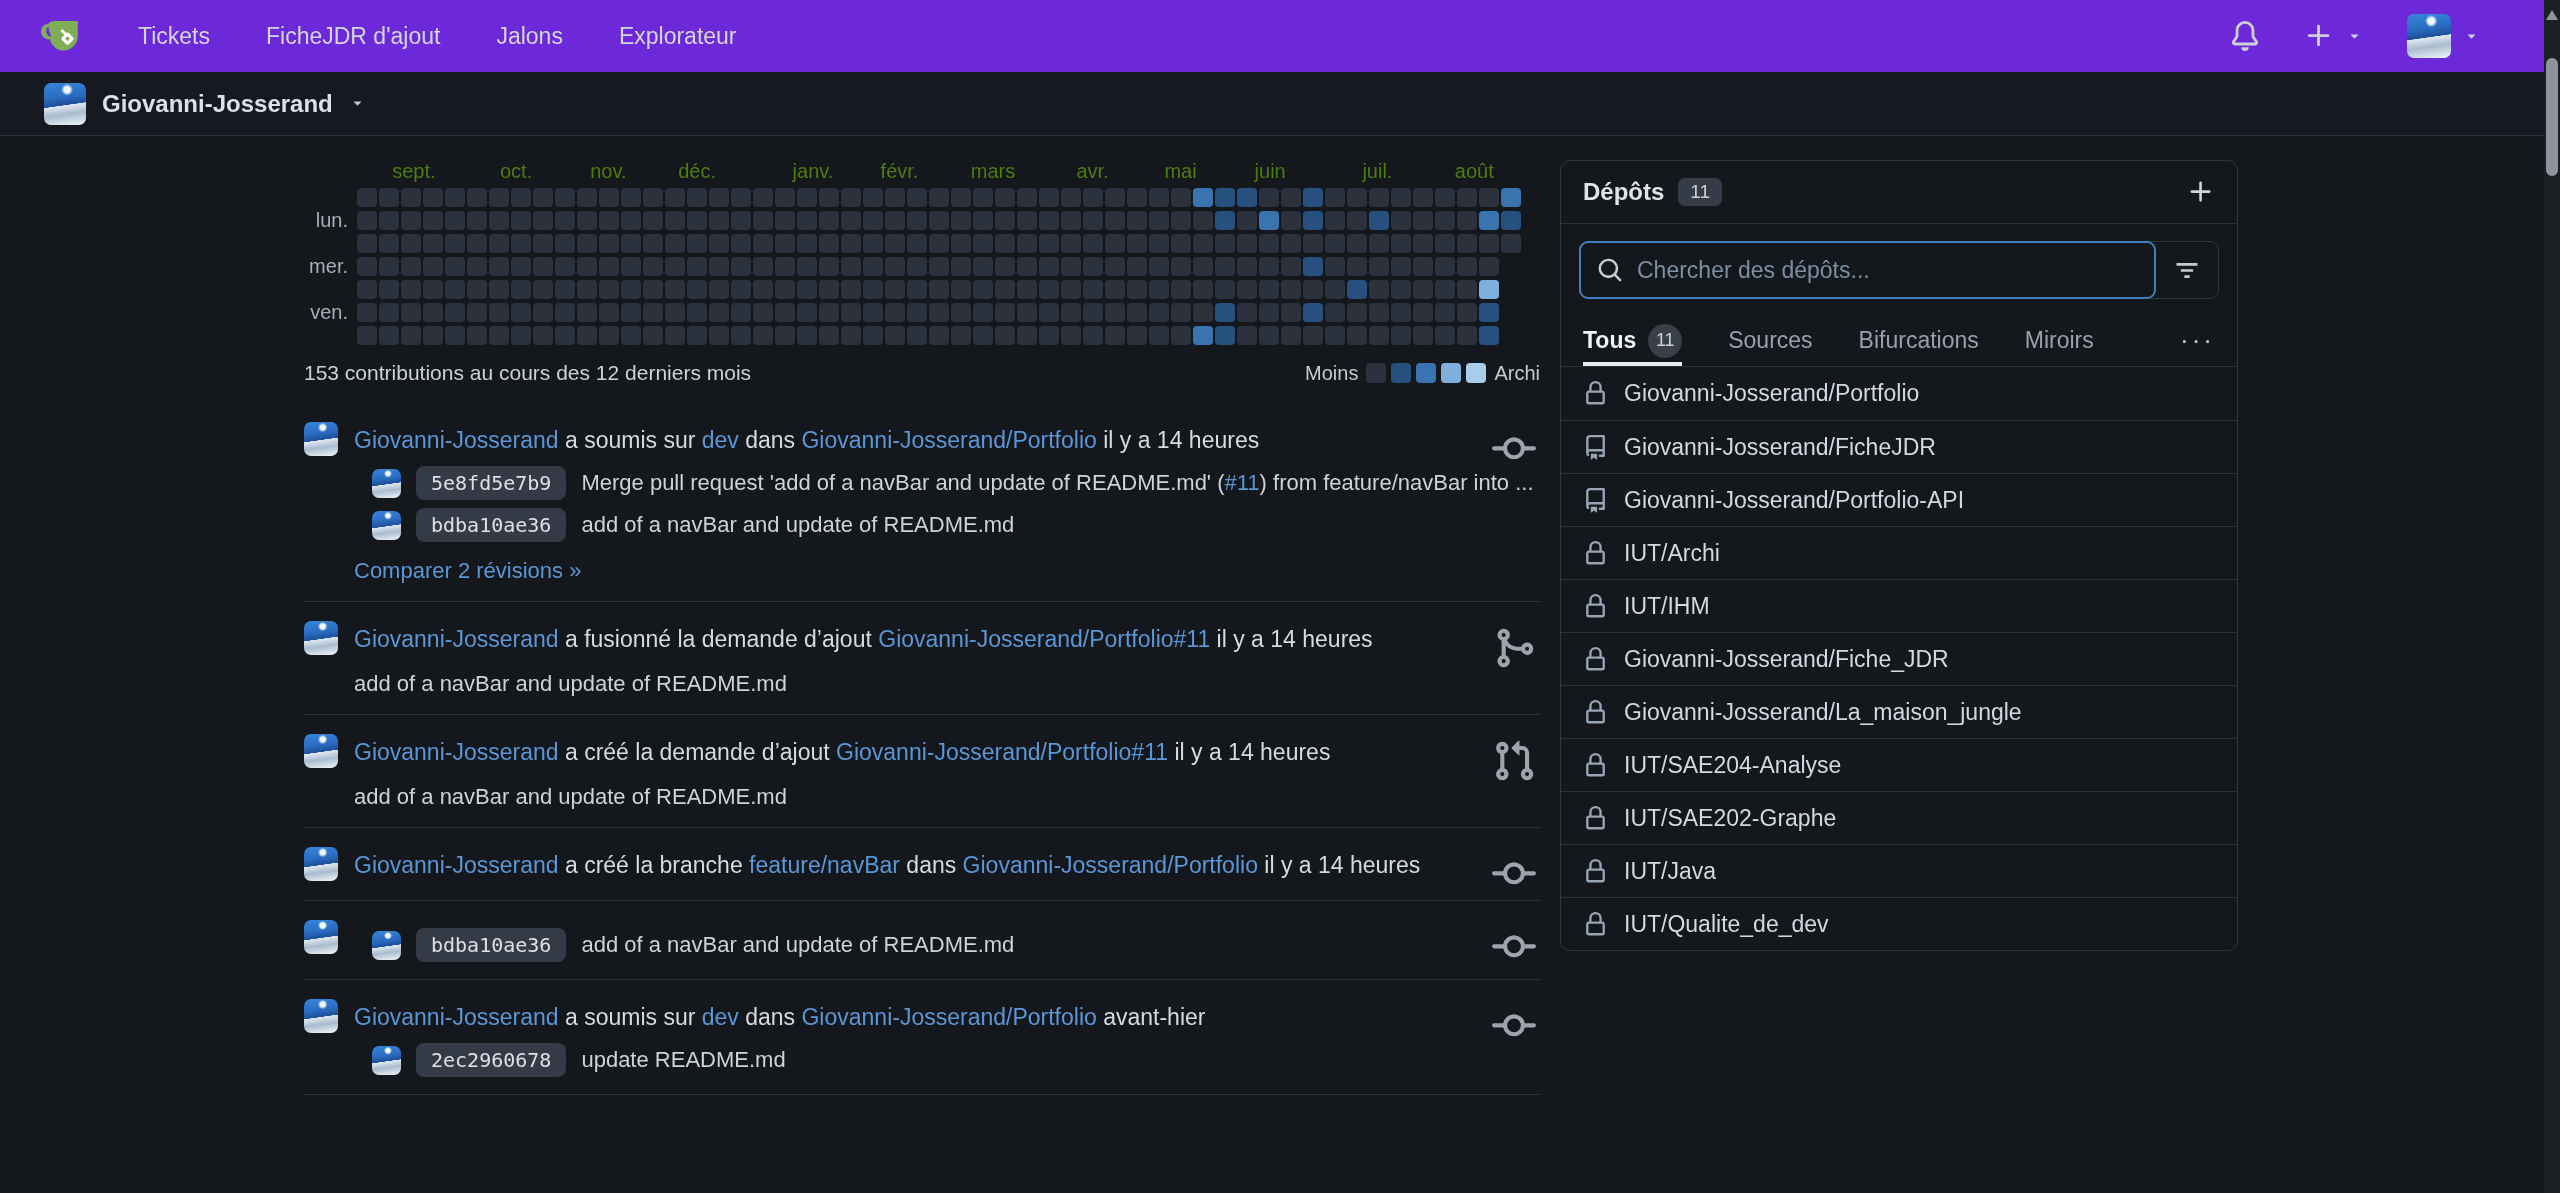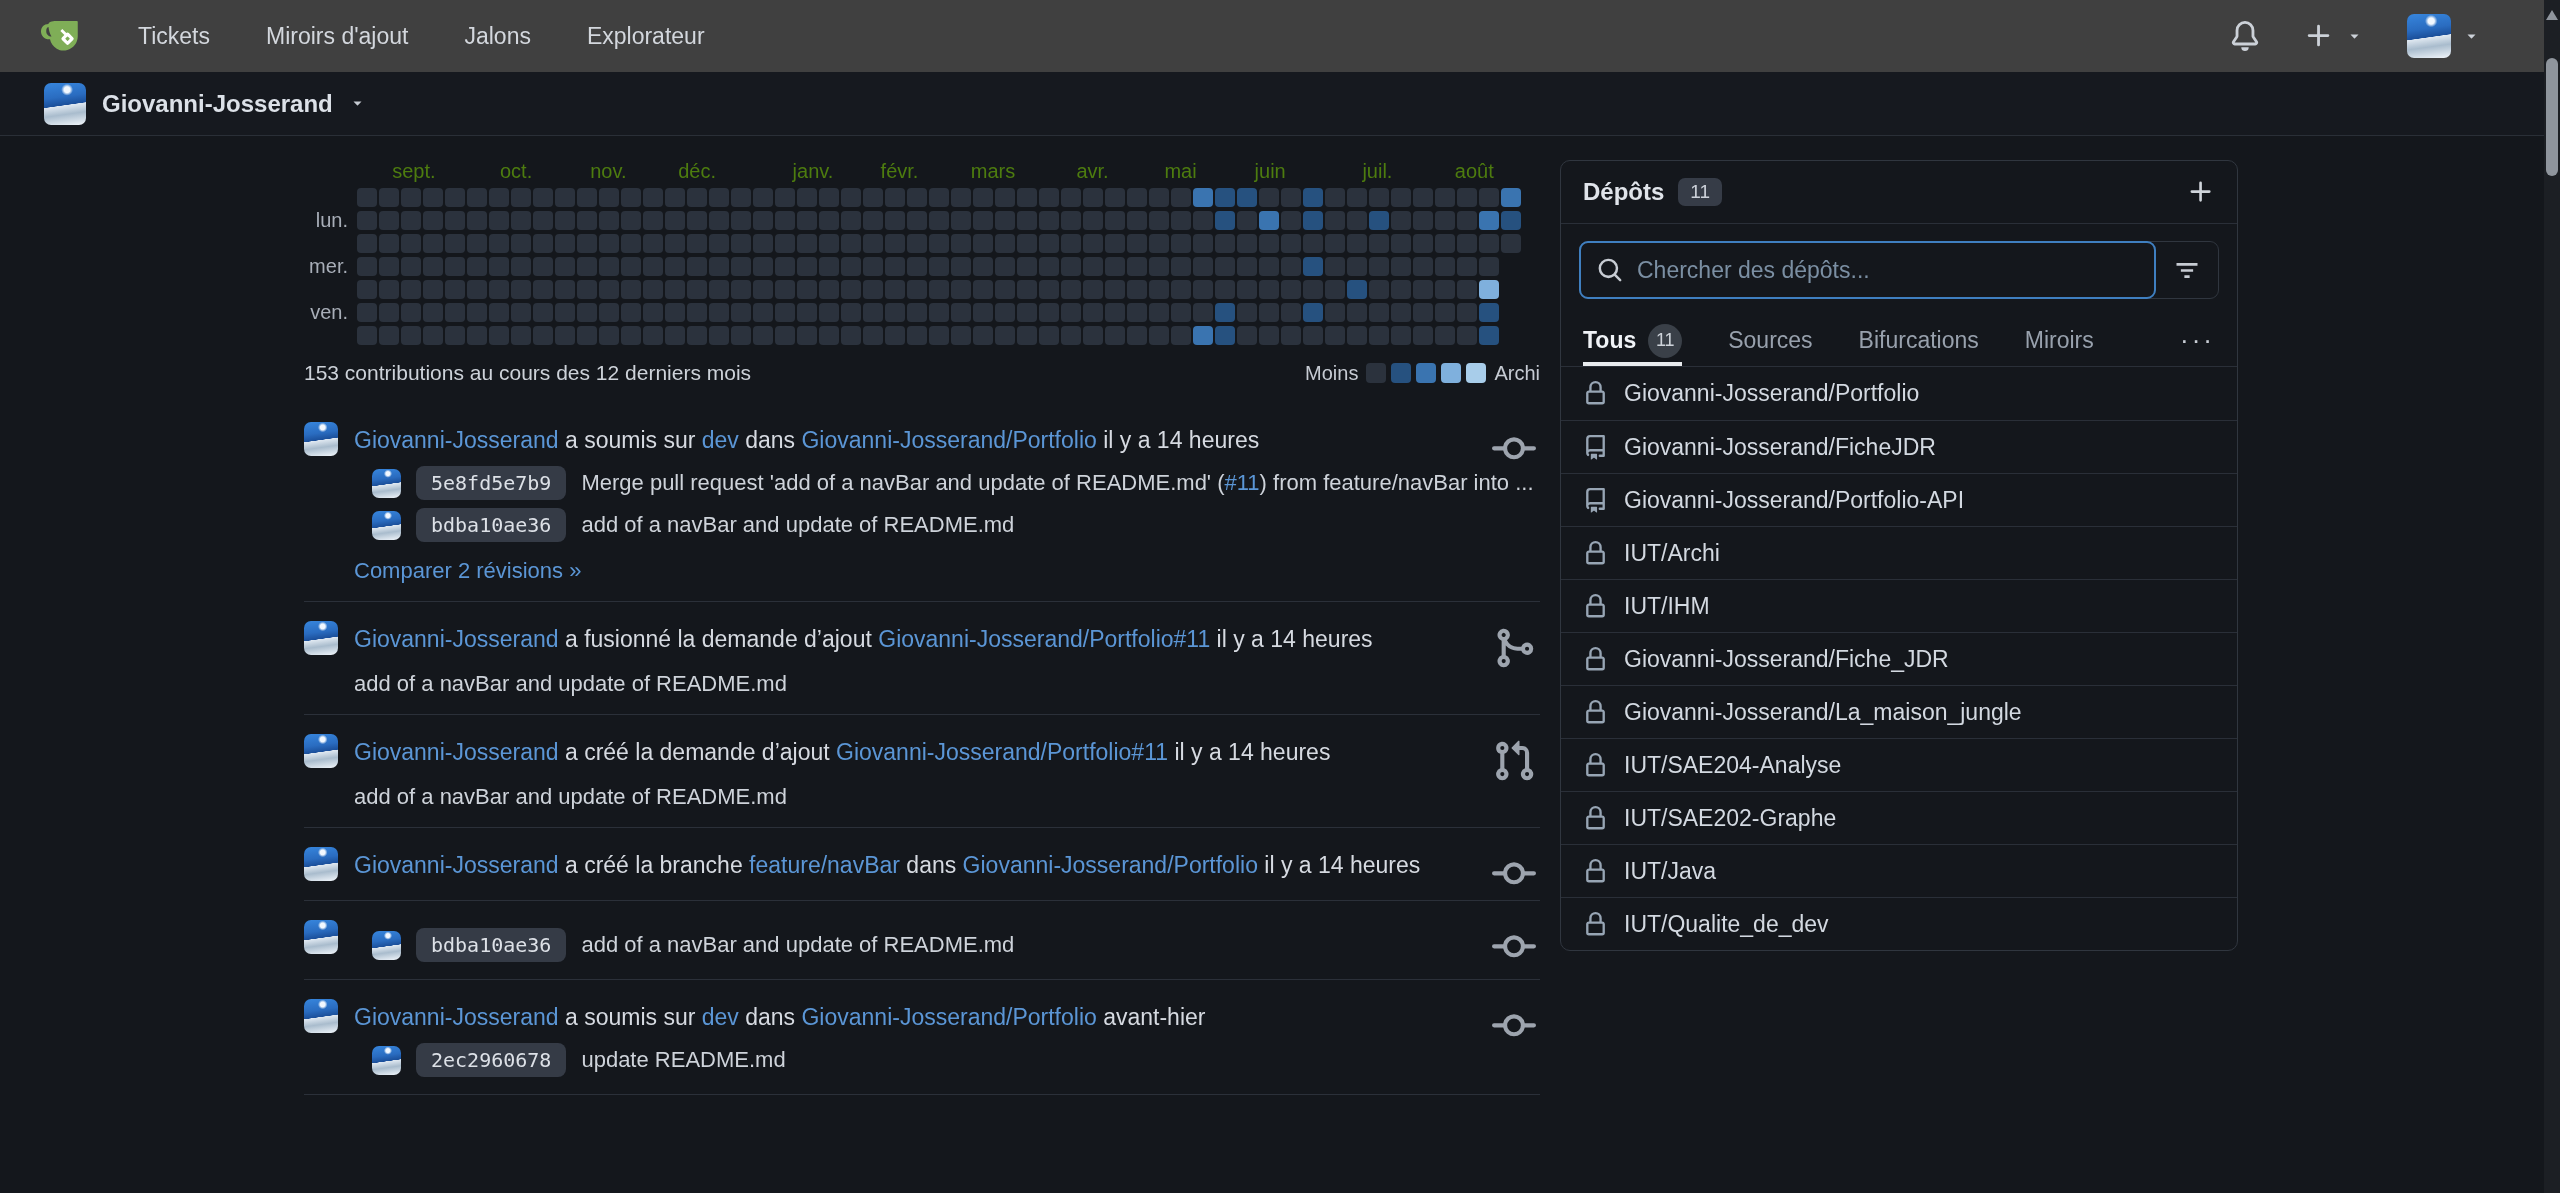--- a/index.html
+++ b/index.html
@@ -9,21 +9,21 @@
     color:#d6dae1;
     font-family:"Liberation Sans","DejaVu Sans",sans-serif;
     font-size:23px;
     position:relative;
   }
   a { text-decoration:none; cursor:pointer; }
   .lnk { color:#5b96d6; }
   svg { display:block; }
 
   
-  .navbar { height:72px; display:flex; align-items:center; padding:0 40px 0 38px; background:#404040; }
+  .navbar { height:72px; display:flex; align-items:center; padding:0 40px 0 38px; background:#6d28d9; }
   .logo { width:48px; height:48px; margin-right:52px; }
   .nav-link { font-size:23px; color:#d3d7dd; margin-right:56px; }
   .nav-right { margin-left:auto; display:flex; align-items:center; gap:44px; color:#ccd1d8; padding-right:40px;}
   .icon-btn { display:flex; align-items:center; gap:12px; color:#ccd1d8; cursor:pointer; }
   .icon-btn svg { width:30px; height:30px; }
   .caret svg { width:17px; height:17px; }
   .avatar { border-radius:7px; background:
       radial-gradient(circle at 55% 16%, #f2f8ff 0 7%, rgba(255,255,255,0) 14%),
       linear-gradient(172deg, #3786dd 0%, #2a6cc0 34%, #1b4f9a 52%, #dfe8f1 53%, #a9bccd 72%, #f1f6fb 100%);
   }
@@ -114,21 +114,21 @@
 <div class="navbar">
   <div class="logo">
     <svg viewBox="0 0 32 32">
       <path fill="#7fae57" d="M7 8c-3 0-5 2-5 5s2.5 5.5 6 5.2c.5 2.6 2 4.8 4.5 6.3 2 1.2 4.5 1.6 7 .9 4-1.1 7-4.7 7-9V6.5c0-.3-.2-.5-.5-.5H12c-2.8 0-5 .8-5 2zm0 2c.2 1.8.8 4.4 2 6.4-1.9 0-3.5-1.6-3.5-3.4S5.8 10.3 7 10z"></path>
       <path fill="#fff" d="M16.2 11.3l6.1 6.1-1.3 1.3-6.1-6.1z" transform="rotate(0)"></path>
       <rect x="16.5" y="14.5" width="6.5" height="6.5" rx="1.2" fill="#fff" transform="rotate(45 19.7 17.7)"></rect>
       <rect x="18.6" y="16.6" width="2.3" height="2.3" rx="0.4" fill="#7fae57" transform="rotate(45 19.7 17.7)"></rect>
     </svg>
   </div>
   <a class="nav-link">Tickets</a>
-  <a class="nav-link">Miroirs d'ajout</a>
+  <a class="nav-link">FicheJDR d'ajout</a>
   <a class="nav-link">Jalons</a>
   <a class="nav-link">Explorateur</a>
   <div class="nav-right">
     <span class="icon-btn">
         <span>
           <svg viewBox="0 0 16 16" fill="currentColor">
             <path d="M8 16a2 2 0 0 0 1.985-1.75c.017-.137-.097-.25-.235-.25h-3.5c-.138 0-.252.113-.235.25A2 2 0 0 0 8 16ZM3 5a5 5 0 0 1 10 0v2.947c0 .05.015.098.042.139l1.703 2.555A1.519 1.519 0 0 1 13.482 13H2.518a1.516 1.516 0 0 1-1.263-2.36l1.703-2.554A.255.255 0 0 0 3 7.947Zm5-3.5A3.5 3.5 0 0 0 4.5 5v2.947c0 .346-.102.683-.294.97l-1.703 2.556a.017.017 0 0 0-.003.01l.001.006.004.006.006.004.007.001h10.964l.007-.001.006-.004.004-.006.001-.007a.017.017 0 0 0-.003-.01l-1.703-2.554a1.745 1.745 0 0 1-.294-.97V5A3.5 3.5 0 0 0 8 1.5Z"></path>
           </svg>
         </span>
       </span>

